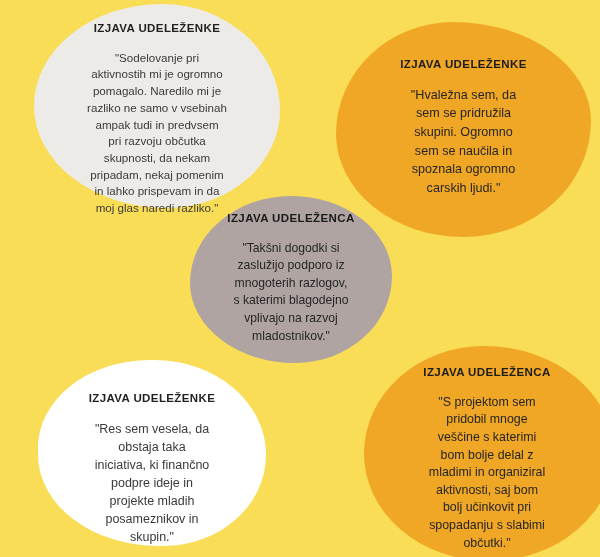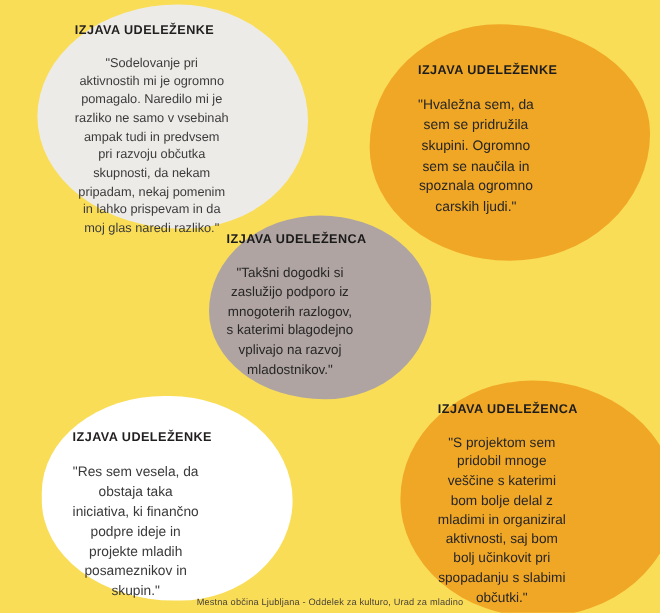--- a/index.html
+++ b/index.html
@@ -22,21 +22,21 @@
     height: 557px;
     background: #F9DD57;
     overflow: hidden;
   }
 
   .blob {
     position: absolute;
     box-sizing: border-box;
     display: flex;
     flex-direction: column;
-    align-items: flex-start;
+    align-items: center;
     justify-content: flex-start;
     text-align: center;
     color: #2e2e2e;
   }
 
   .blob-heading {
     font-weight: bold;
     font-size: 11.5px;
     letter-spacing: 0.4px;
     color: #221f1f;
@@ -186,15 +186,14 @@
 pridobil mnoge
 veščine s katerimi
 bom bolje delal z
 mladimi in organiziral
 aktivnosti, saj bom
 bolj učinkovit pri
 spopadanju s slabimi
 občutki."</div>
   </div>
 
-  <div id="footer-credit">Mestna občina Ljubljana - Oddelek za kulturo, Urad za mladino</div>
 
 </div>
 
 </body></html>

